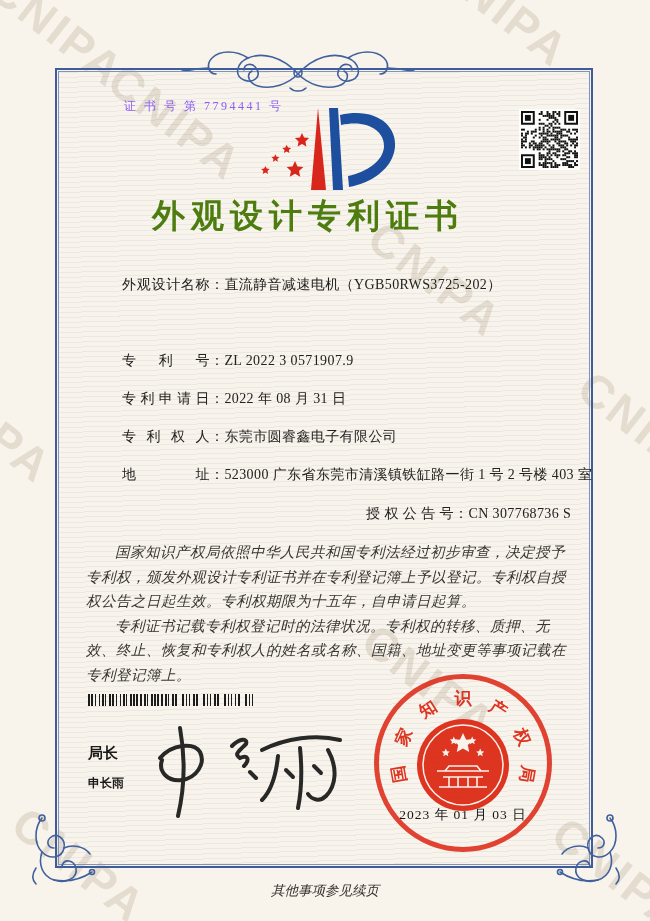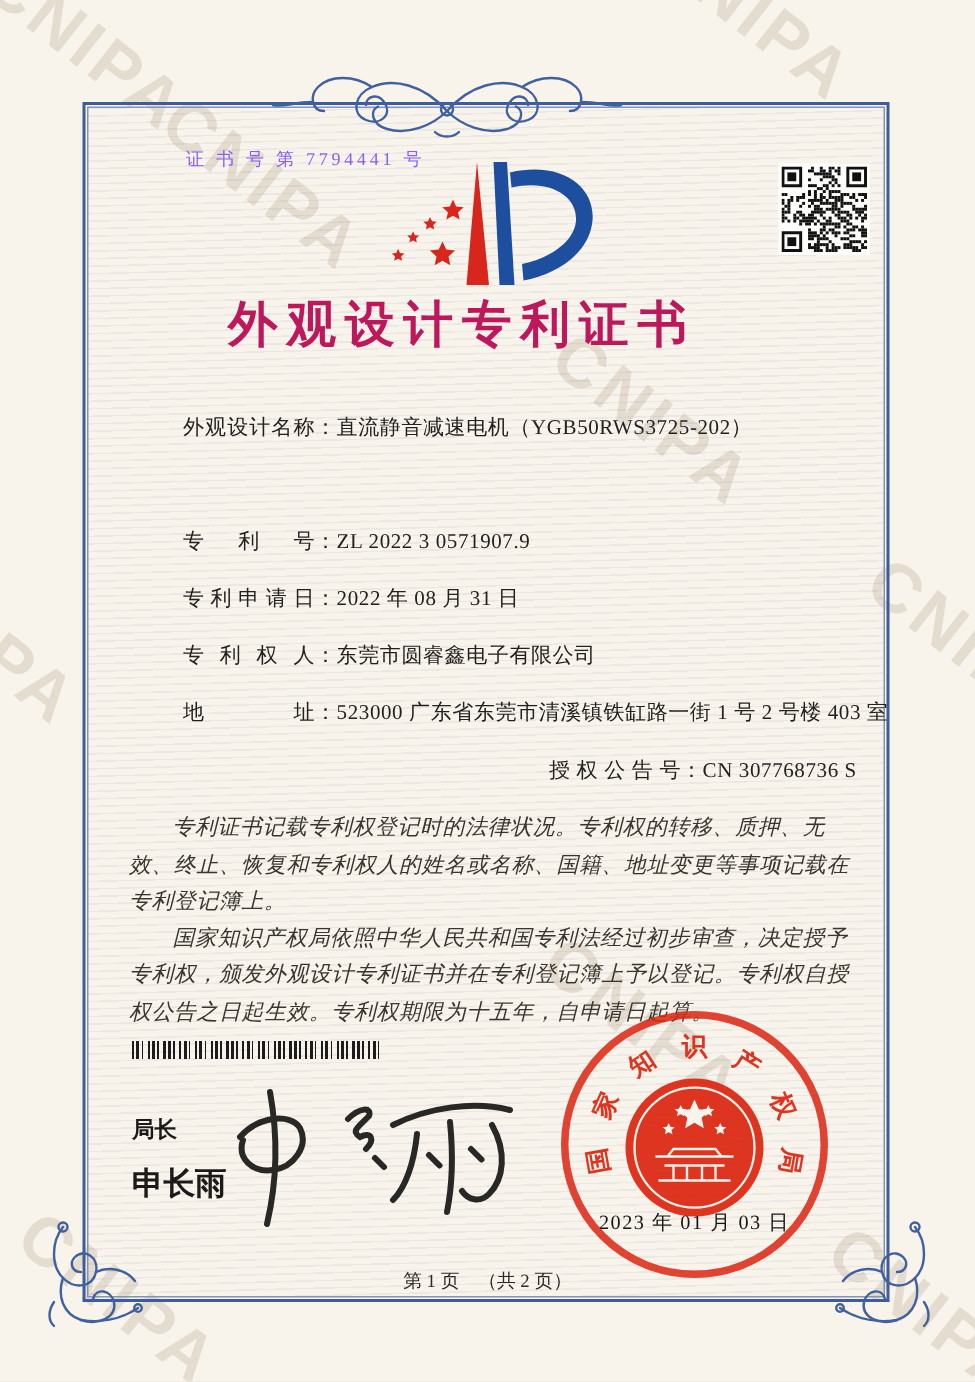--- a/index.html
+++ b/index.html
@@ -12,35 +12,35 @@
      repeating-linear-gradient(178.5deg, rgba(120,120,160,.10) 0 1px, transparent 1px 5px);
      pointer-events:none;}
   
   .wm{position:absolute;font-family:"Liberation Sans","DejaVu Sans",sans-serif;font-weight:700;
       font-size:46px;letter-spacing:3px;color:rgba(172,158,132,.28);transform:rotate(38deg);
       white-space:nowrap;pointer-events:none;}
   .cert-no{position:absolute;left:88px;top:98px;font-size:12px;letter-spacing:2.5px;color:#8b5cf6;margin-left:36px;}
   .logo{position:absolute;left:245px;top:103px;}
   .qr{position:absolute;left:519px;top:109px;width:57px;height:57px;background:#fdfdfb;padding:2px;}
   .title{position:absolute;left:0;top:194px;width:616px;text-align:center;font-size:33px;
-         font-weight:700;letter-spacing:6px;color:#be185d;}
+         font-weight:700;letter-spacing:6px;color:#4d7c0f;}
   .field{position:absolute;left:86px;font-size:14px;letter-spacing:.4px;white-space:nowrap;}
   .flabel{display:inline-block;width:88px;text-align:justify;text-align-last:justify;margin-left:36px;}
   .f0{top:276px}.f1{top:315px}.f2{top:352px}.f3{top:390px}.f4{top:428px}.f5{top:466px}.f6{top:505px}
   .f7{top:505px;left:330px}
   .paras{position:absolute;left:86px;top:540px;width:480px;font-size:14.5px;line-height:24.5px;
          font-style:italic;color:#39362f;}
   .paras p{margin:0;text-indent:2em;letter-spacing:.5px;}
   .barcode{position:absolute;left:88px;top:694px;width:168px;height:12px;background:
      repeating-linear-gradient(90deg,#1c1c1c 0 1.5px,transparent 1.5px 3px,#1c1c1c 3px 5px,
      transparent 5px 6.5px,#1c1c1c 6.5px 7.5px,transparent 7.5px 10.5px);}
   .signer-title{position:absolute;left:88px;top:744px;font-family:"Liberation Sans","DejaVu Sans",sans-serif;
      font-size:15px;font-weight:600;color:#1c1a18;}
   .signer-name{position:absolute;left:88px;top:775px;font-family:"Liberation Sans","DejaVu Sans",sans-serif;
-     font-size:21px;font-weight:600;color:#1c1a18;}
+     font-size:12px;font-weight:600;color:#1c1a18;}
   .signature{position:absolute;left:150px;top:720px;}
   
   .seal{position:absolute;left:368px;top:668px;width:190px;height:190px;opacity:.95;}
   .seal-ring{position:absolute;inset:6px;border:5px solid rgba(221,38,18,.9);border-radius:50%;}
   .seal-char{position:absolute;font-size:17px;font-weight:700;color:#dd2b17;
      font-family:"Liberation Serif",serif;}
   .sc0{left:31px;top:106px;transform:translate(-50%,-50%) rotate(-100deg);}
   .sc1{left:36px;top:69px; transform:translate(-50%,-50%) rotate(-66deg);}
   .sc2{left:60px;top:41px; transform:translate(-50%,-50%) rotate(-33deg);}
   .sc3{left:95px;top:30px; transform:translate(-50%,-50%);}
@@ -458,22 +458,22 @@
     <span class="flabel">专利权人</span><span>：</span><span>东莞市圆睿鑫电子有限公司</span>
   </div>
   <div class="field f5">
     <span class="flabel">地址</span><span>：</span><span>523000 广东省东莞市清溪镇铁缸路一街 1 号 2 号楼 403 室</span>
   </div>
   <div class="field f7">
     <span class="flabel">授权公告号</span><span>：</span><span>CN 307768736 S</span>
   </div>
 
   <div class="paras">
+    <p>国家知识产权局依照中华人民共和国专利法经过初步审查，决定授予专利权，颁发外观设计专利证书并在专利登记簿上予以登记。专利权自授权公告之日起生效。专利权期限为十五年，自申请日起算。</p>
     <p>专利证书记载专利权登记时的法律状况。专利权的转移、质押、无效、终止、恢复和专利权人的姓名或名称、国籍、地址变更等事项记载在专利登记簿上。</p>
-    <p>国家知识产权局依照中华人民共和国专利法经过初步审查，决定授予专利权，颁发外观设计专利证书并在专利登记簿上予以登记。专利权自授权公告之日起生效。专利权期限为十五年，自申请日起算。</p>
   </div>
 
   <div class="barcode"></div>
 
   <div class="signer-title">局长</div>
   <div class="signer-name">申长雨</div>
 
   <svg class="signature" width="200" height="100" viewBox="0 0 200 100">
     <g fill="none" stroke="#171717" stroke-width="4" stroke-linecap="round" opacity=".92">
       <path d="M10,38 C22,24 44,22 50,32 C56,44 46,58 32,60 C18,62 8,52 12,40"></path>
@@ -511,15 +511,15 @@
         <path d="M24,56 h52"></path>
         <path d="M30,62 h40"></path>
         <path d="M26,72 h48"></path>
         <path d="M36,62 v10 M45,62 v10 M55,62 v10 M64,62 v10"></path>
         <path d="M32,56 l4,-5 h28 l4,5"></path>
       </g>
     </svg>
   </div>
   <div class="seal-date">2023 年 01 月 03 日</div>
 
-  <div class="page-num">第 1 页　（共 2 页）</div>
+  <div class="footer-note">其他事项参见续页</div>
 
 </div>
 
 </body></html>

